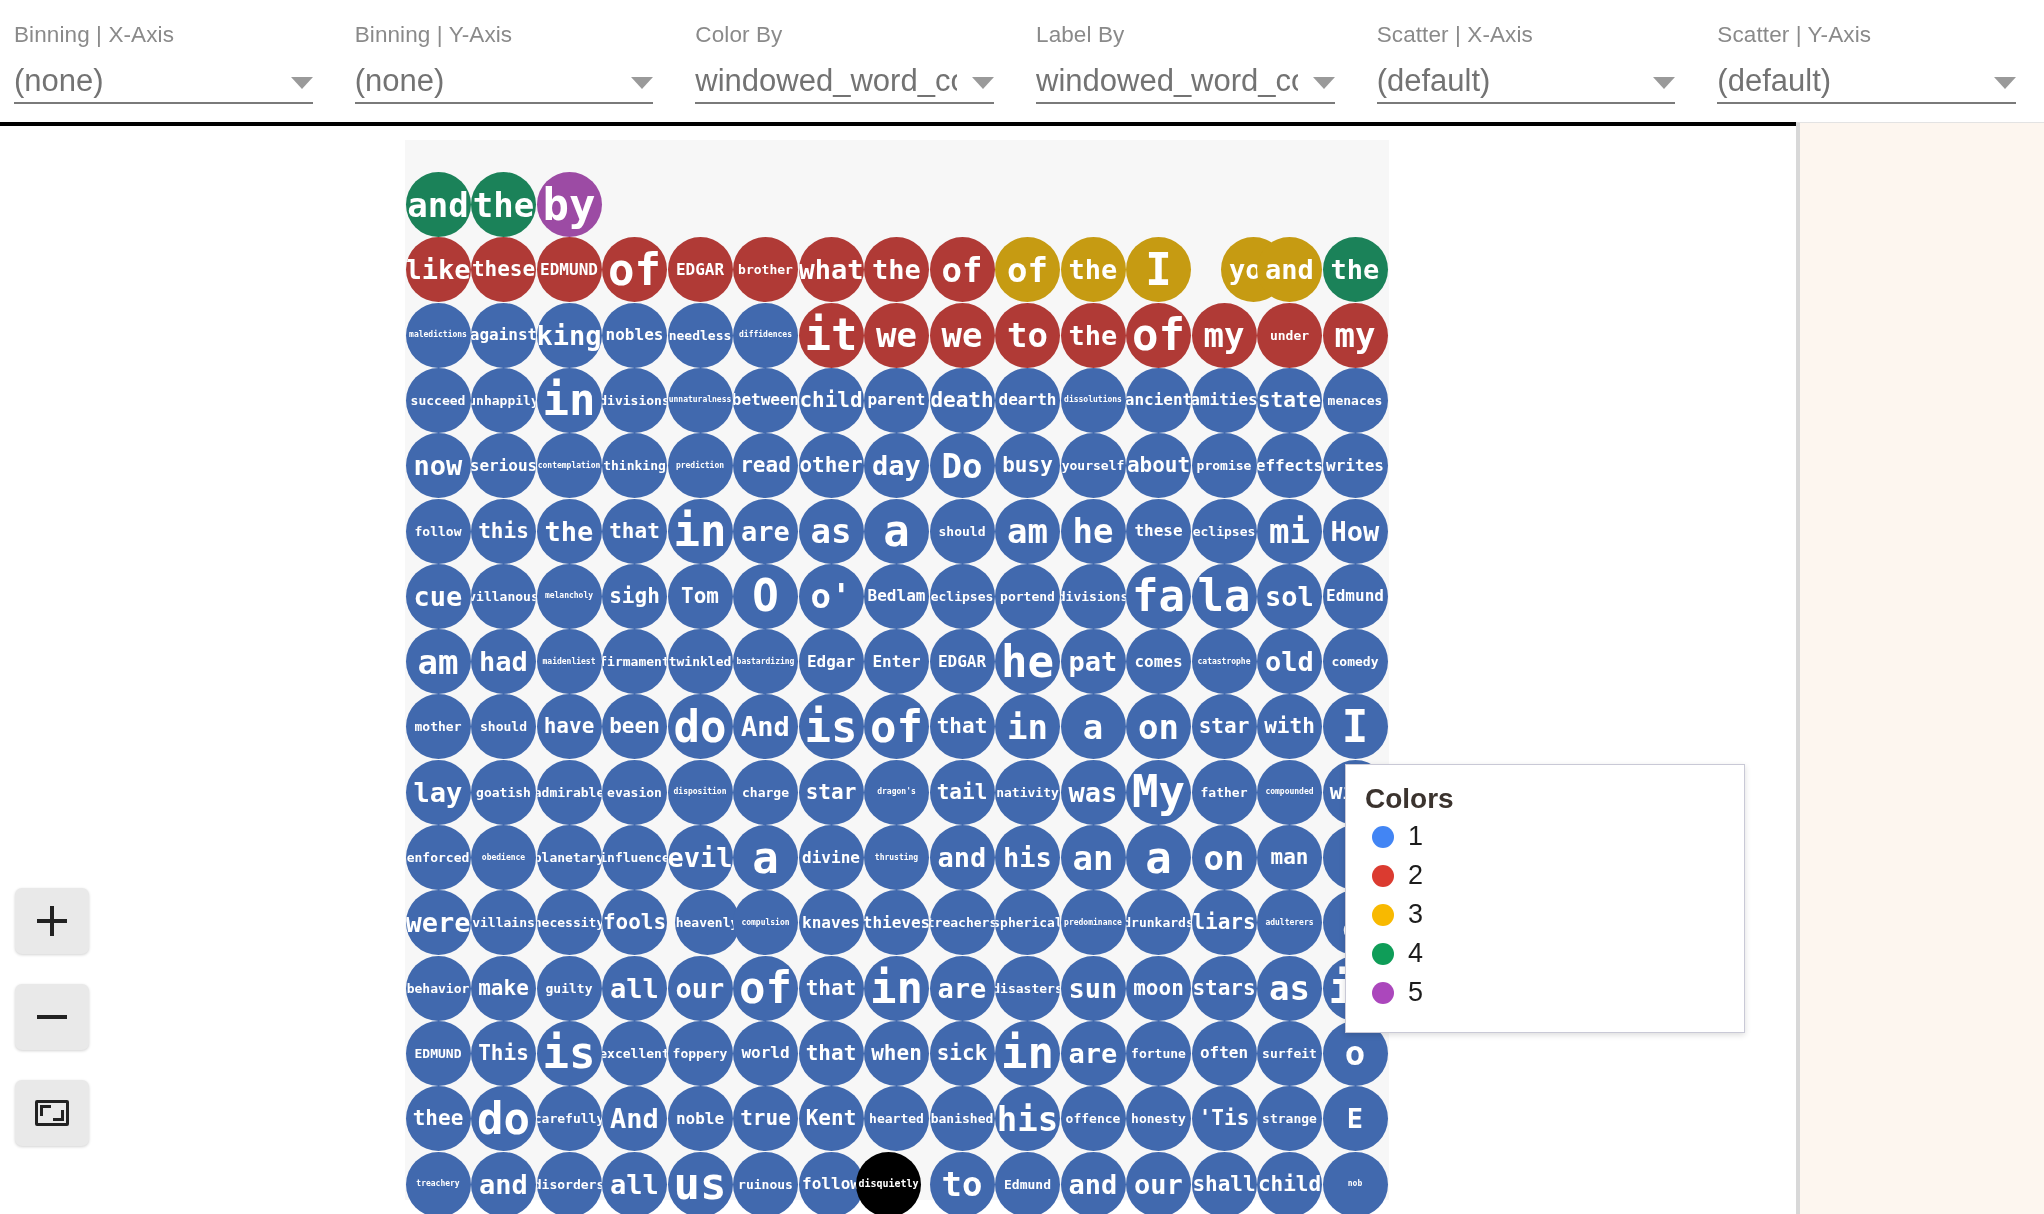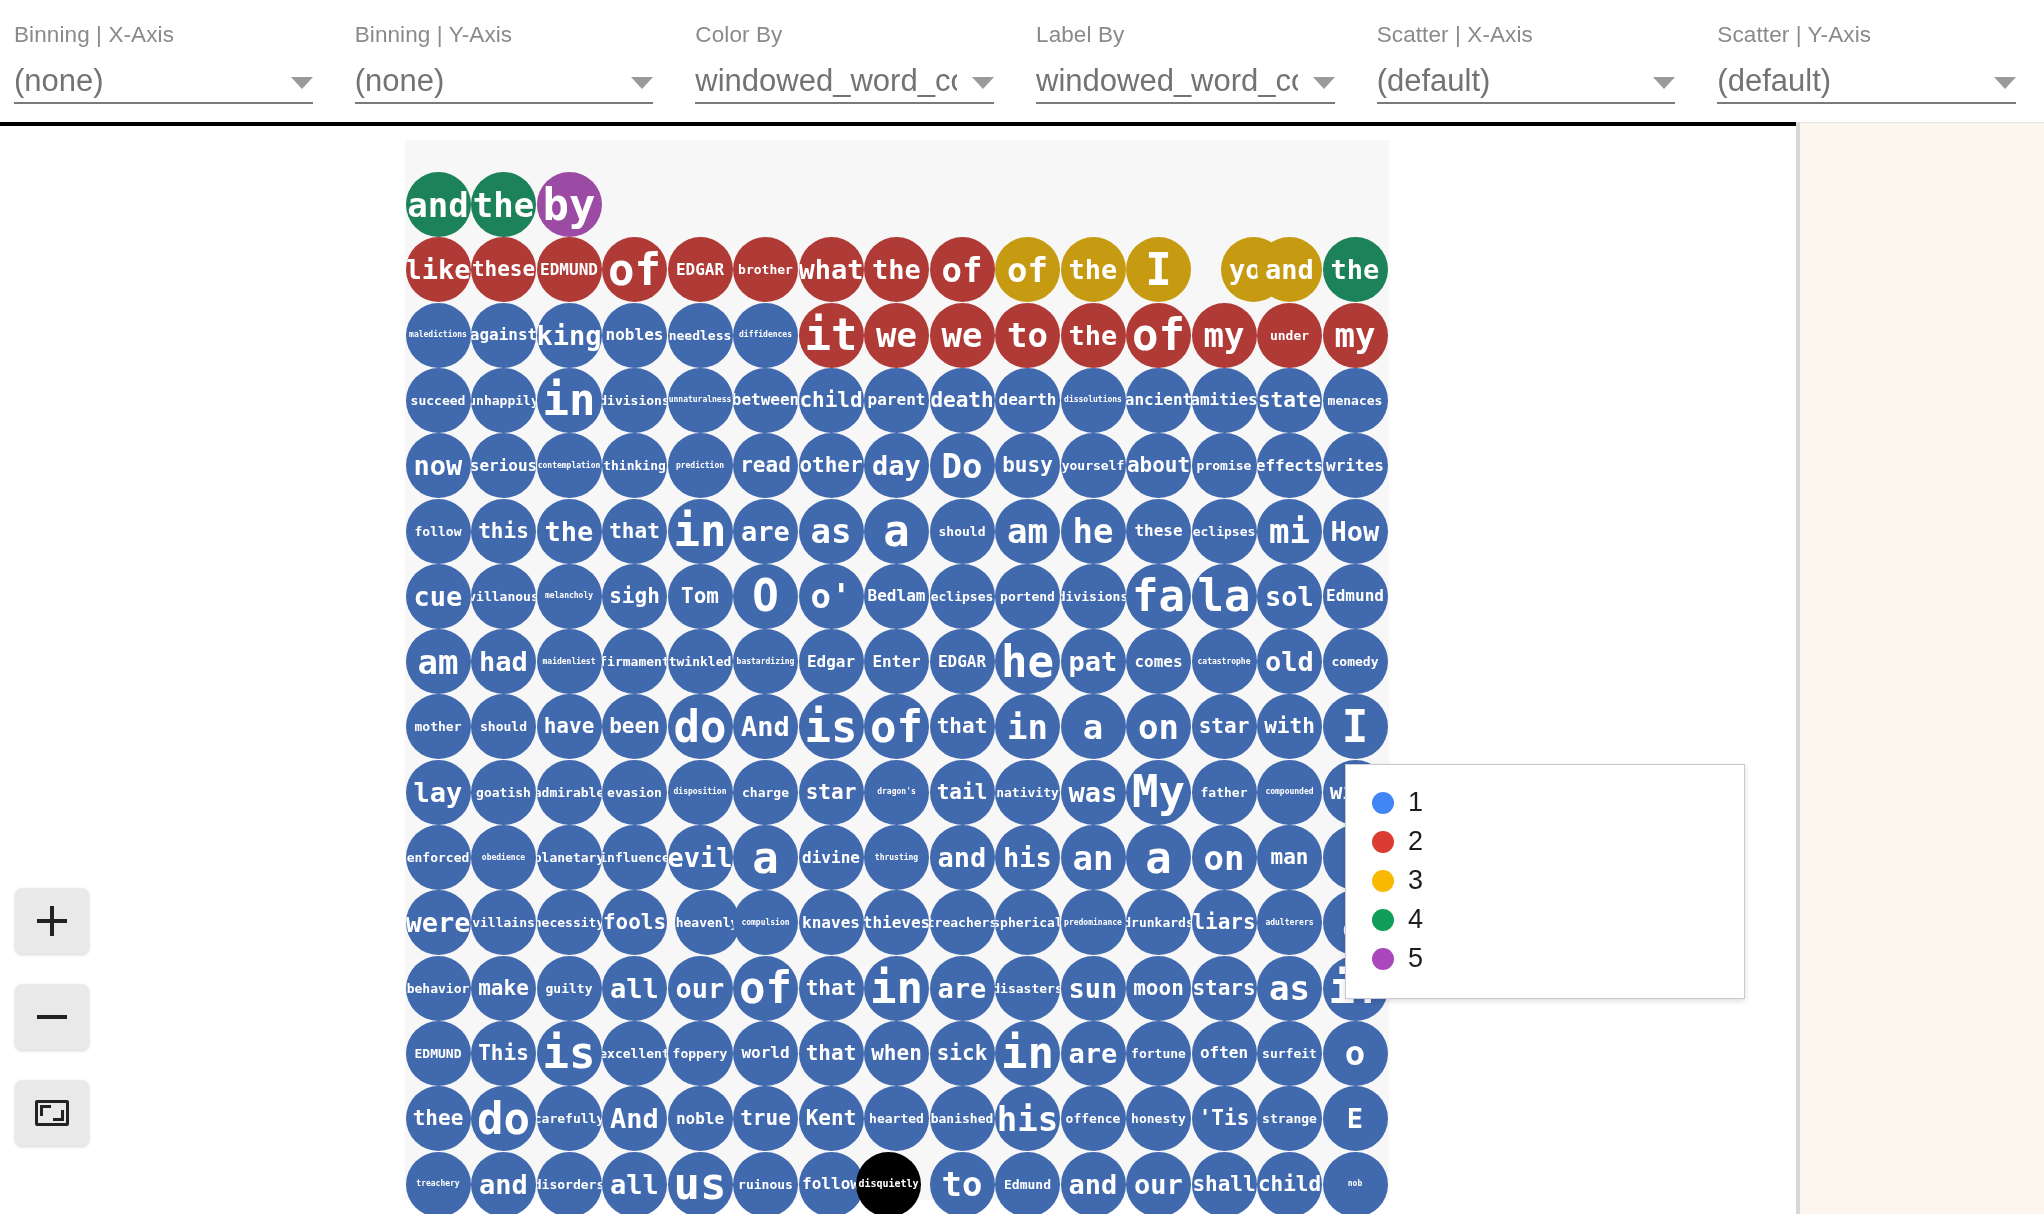--- a/index.html
+++ b/index.html
@@ -991,20 +991,21 @@
       <div class="zoom-btn">
         <span class="glyph-minus"></span>
       </div>
       <div class="zoom-btn">
         <span class="glyph-fit"></span>
       </div>
     </div>
 
     <div class="legend">
       <div class="legend-body">
+        <div class="legend-section-title">Colors</div>
         <div id="legend-items">
             <div class="legend-item">
               <span class="legend-swatch" style="background: rgb(66, 133, 244);"></span>
               <span class="legend-label">1</span>
             </div>
             <div class="legend-item">
               <span class="legend-swatch" style="background: rgb(219, 59, 48);"></span>
               <span class="legend-label">2</span>
             </div>
             <div class="legend-item">

